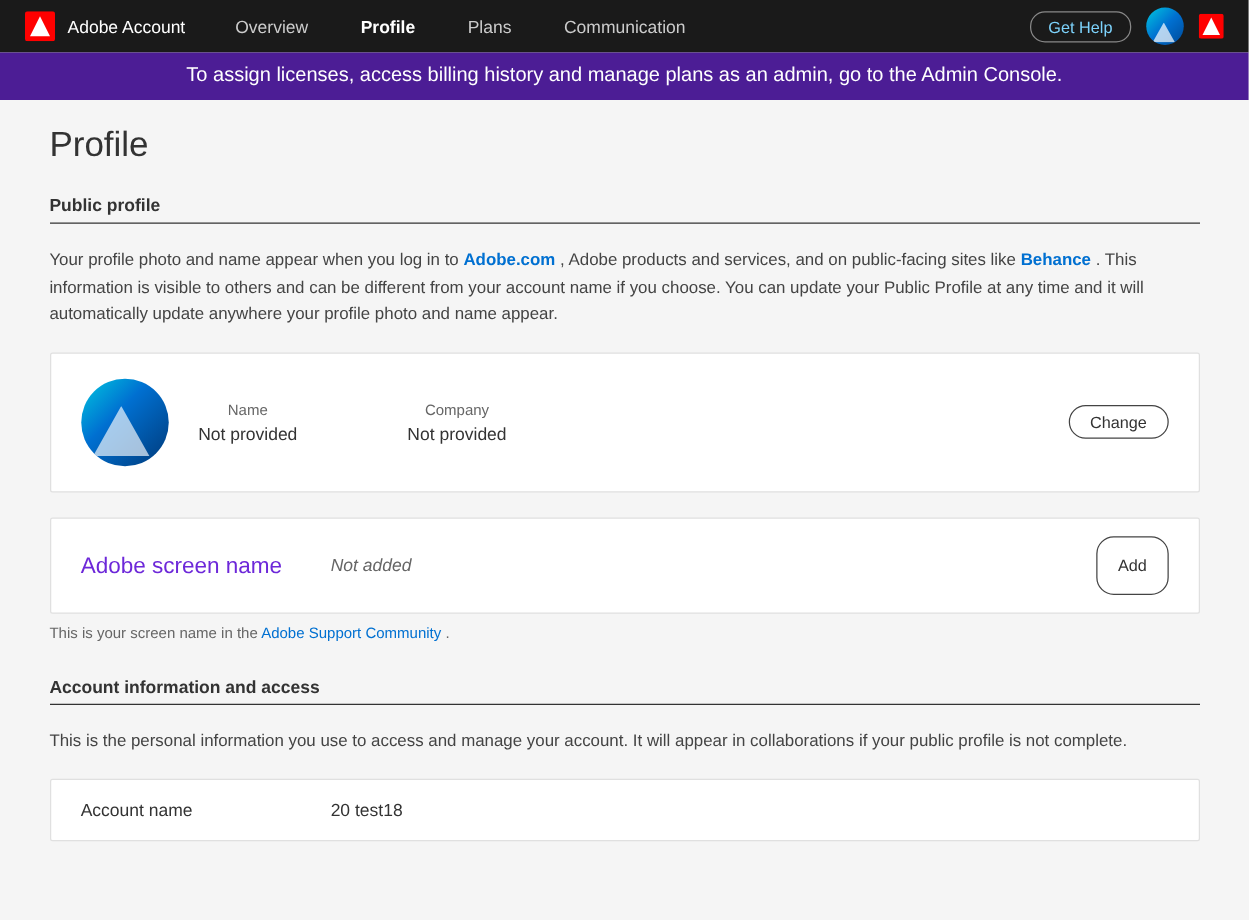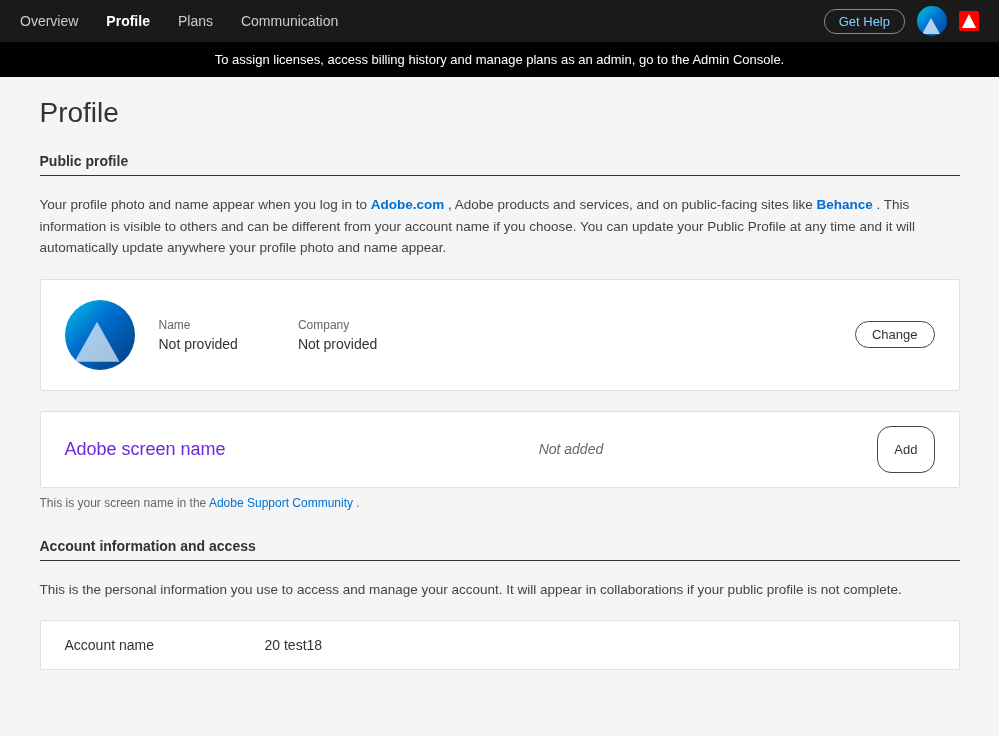--- a/index.html
+++ b/index.html
@@ -25,21 +25,21 @@
       height: 24px;
     }
     .nav-brand {
       font-size: 14px;
       color: #fff;
       white-space: nowrap;
     }
     .nav-links {
       display: flex;
       align-items: center;
-      gap: 28px;
+      gap: 42px;
       flex: 1;
     }
     .nav-link {
       color: #ccc;
       text-decoration: none;
       font-size: 14px;
       cursor: pointer;
     }
     .nav-link.active {
       color: #fff;
@@ -80,25 +80,25 @@
       background: rgba(255,255,255,0.7);
       clip-path: polygon(50% 0%, 100% 100%, 0% 100%);
     }
     .adobe-icon-small {
       width: 20px;
       height: 20px;
     }
 
     
     .banner {
-      background: #000000;
+      background: #4c1d95;
       color: #fff;
       text-align: center;
       padding: 10px 20px;
-      font-size: 13px;
+      font-size: 16px;
     }
 
     
     .main-content {
       max-width: 960px;
       margin: 0 auto;
       padding: 20px 20px;
     }
 
     .page-title {
@@ -160,21 +160,22 @@
       bottom: 8px;
       left: 10px;
       width: 45px;
       height: 40px;
       background: rgba(255,255,255,0.65);
       clip-path: polygon(50% 0%, 100% 100%, 0% 100%);
     }
     .profile-info {
       flex: 1;
       display: flex;
-      gap: 60px;
+      gap: 88px;
+      text-align: center;
     }
     .profile-field {
       display: flex;
       flex-direction: column;
       gap: 4px;
     }
     .field-label {
       font-size: 12px;
       color: #666;
     }
@@ -206,21 +207,20 @@
     .screen-name-label {
       font-size: 18px;
       color: #6d28d9;
       min-width: 200px;
     }
     .screen-name-value {
       font-size: 14px;
       color: #666;
       font-style: italic;
       flex: 1;
-      text-align: center;
     }
     .add-btn {
       border: 1px solid #444;
       background: transparent;
       color: #333;
       padding: 15px 16px;
       border-radius: 14px;
       cursor: pointer;
       font-size: 13px;
     }
@@ -260,20 +260,27 @@
     .account-field-value {
       font-size: 14px;
       color: #333;
       flex: 1;
     }
   </style>
 </head>
 <body>
 
 <nav class="top-nav">
+  <div class="nav-logo">
+    <svg class="adobe-logo-icon" viewBox="0 0 24 24" fill="none">
+      <rect width="24" height="24" fill="#FF0000" rx="2"></rect>
+      <polygon points="12,4 20,20 4,20" fill="white"></polygon>
+    </svg>
+    <span class="nav-brand">Adobe Account</span>
+  </div>
   <div class="nav-links">
     <a class="nav-link">Overview</a>
     <a class="nav-link active">Profile</a>
     <a class="nav-link">Plans</a>
     <a class="nav-link">Communication</a>
   </div>
   <div class="nav-right">
     <button class="get-help-btn">Get Help</button>
     <div class="user-avatar"></div>
     <svg class="adobe-icon-small" viewBox="0 0 20 20" fill="none">

